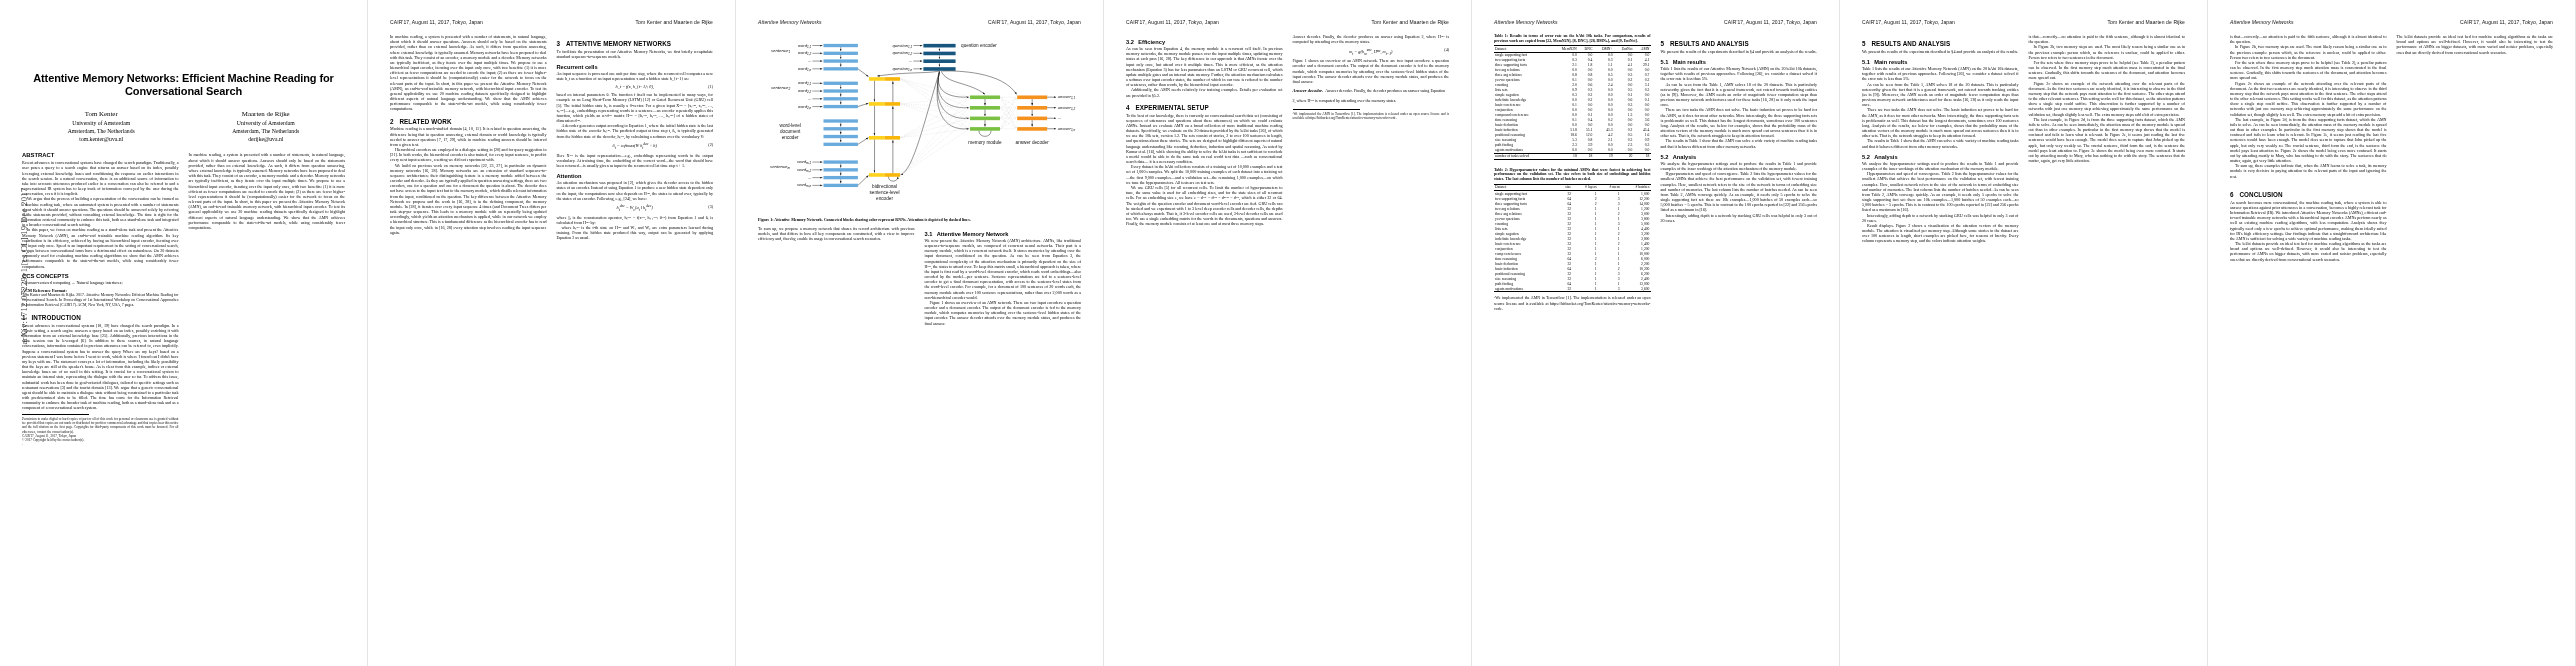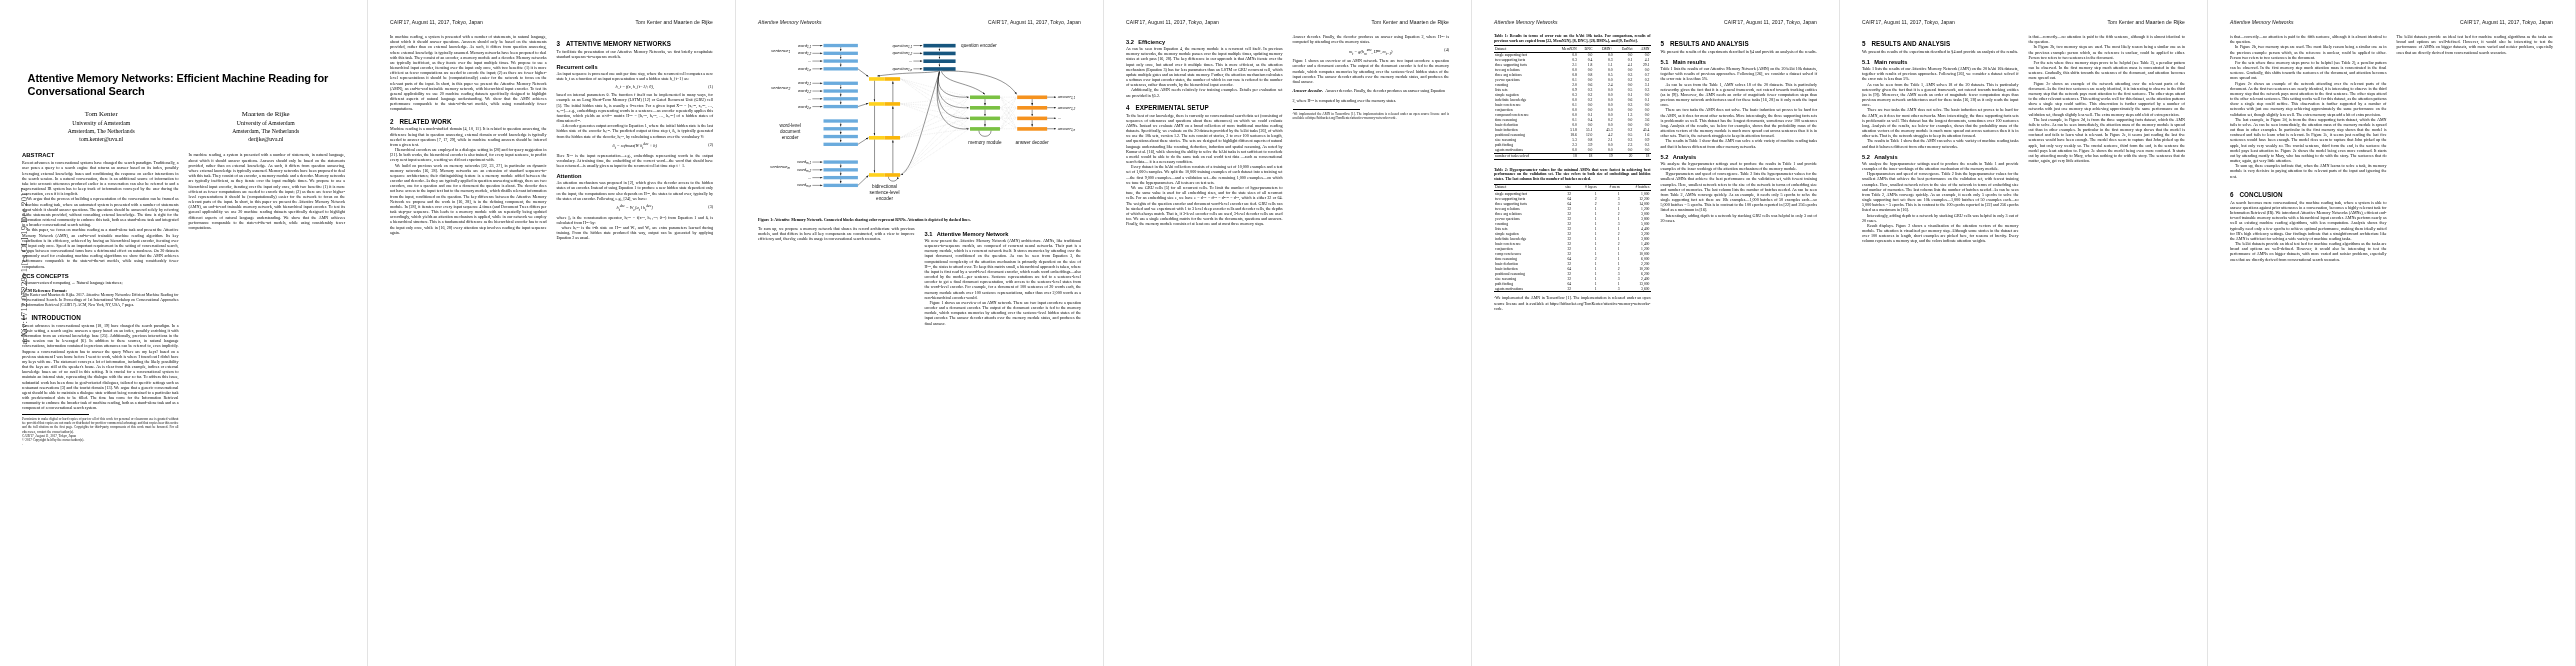--- a/index.html
+++ b/index.html
@@ -47,20 +47,21 @@
     transform-origin:center center;
     font-family:"Liberation Serif", serif;
     font-size:8.6px; color:#3a3a3a;
     letter-spacing:0.3px;
     text-align:center;
     white-space:nowrap;
   }
 
   
   .title {
+    text-align:center;
     font-family:"Liberation Sans", sans-serif;
     font-weight:bold;
     font-size:11px;
     line-height:1.22;
     margin:38px 5.6px 10px 5.6px;
     letter-spacing:-0.1px;
   }
   .authors { display:flex; justify-content:space-between; margin:0 3.3px 9px 3.3px; }
   .author { width:48%; text-align:center; font-size:5.7px; line-height:1.42; }
   .author .nm { font-size:6.9px; margin-bottom:0.6px; }

